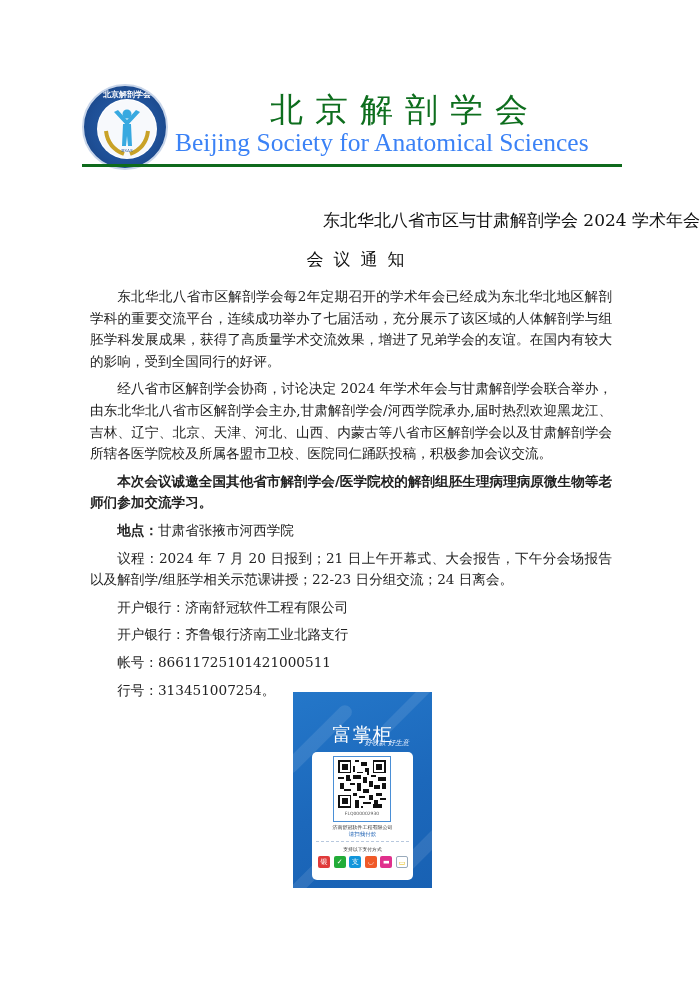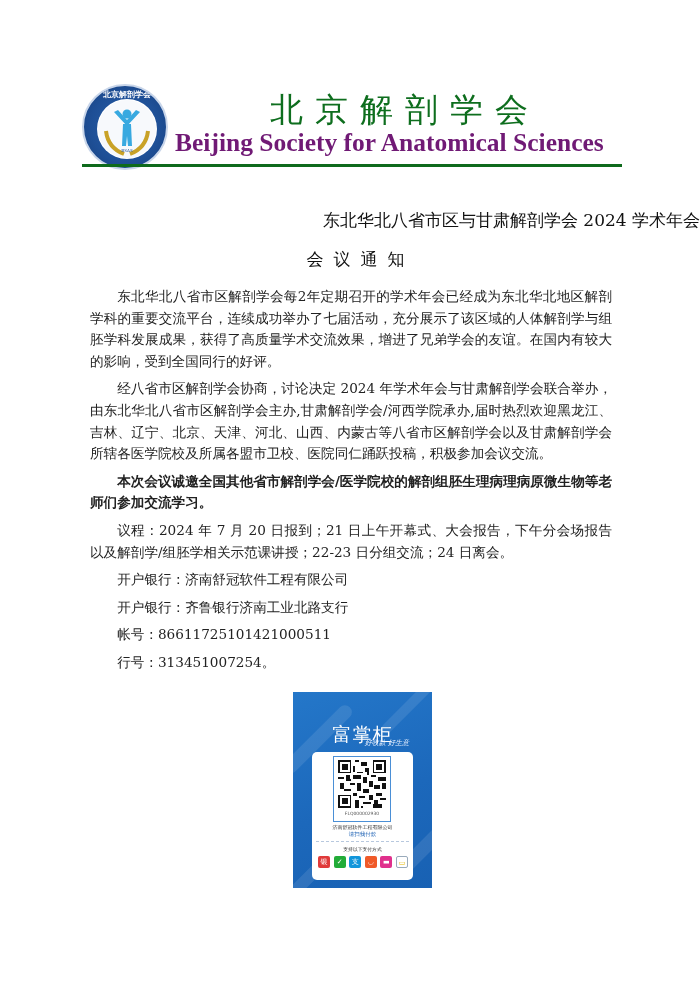--- a/index.html
+++ b/index.html
@@ -7,21 +7,21 @@
   body { position: relative; font-family: "DejaVu Serif", "Liberation Serif", serif; color: #1a1a1a; }
 
   .header { position: absolute; left: 82px; top: 84px; width: 540px; height: 80px; }
   .logo { position: absolute; left: 0; top: 0; width: 86px; height: 86px; border-radius: 50%;
           background: radial-gradient(circle at 50% 50%, #2a5fa8 0%, #1e4f96 60%, #173f7c 100%);
           border: 2px solid #c9d6ea; overflow: hidden; }
   .logo svg { position: absolute; left: 0; top: 0; }
   .title-cn { position: absolute; left: 188px; top: 4px; font-family: "DejaVu Sans", sans-serif;
               font-size: 33px; letter-spacing: 12px; color: #0e6e1e; font-weight: normal; }
   .title-en { position: absolute; left: 93px; top: 44px; font-family: "Liberation Serif", serif;
-              font-weight: bold; font-size: 25.5px; color: #701a75; white-space: nowrap; }
+              font-weight: normal; font-size: 25.5px; color: #3b82f6; white-space: nowrap; }
   .rule { position: absolute; left: 82px; top: 164px; width: 540px; height: 3px; background: #0e6a1c; }
 
   .doc-title { position: absolute; left: 0; width: 700px; text-align: right; top: 209px;
                font-size: 17px; color: #111; }
   .doc-subtitle { position: absolute; left: 0; width: 700px; text-align: center; top: 248px;
                   font-size: 17px; letter-spacing: 10px; color: #111; padding-left: 21px; }
 
   .body-text { position: absolute; left: 84px; top: 280px; width: 534px; font-size: 13.6px;
                line-height: 21.6px; text-align: justify; color: #222; }
   .body-text p { margin: 6px; }
@@ -70,20 +70,21 @@
 </div>
 <div class="rule"></div>
 
 <div class="doc-title">东北华北八省市区与甘肃解剖学会 2024 学术年会</div>
 <div class="doc-subtitle">会议通知</div>
 
 <div class="body-text">
   <p class="indent">东北华北八省市区解剖学会每2年定期召开的学术年会已经成为东北华北地区解剖学科的重要交流平台，连续成功举办了七届活动，充分展示了该区域的人体解剖学与组胚学科发展成果，获得了高质量学术交流效果，增进了兄弟学会的友谊。在国内有较大的影响，受到全国同行的好评。</p>
   <p class="indent">经八省市区解剖学会协商，讨论决定 2024 年学术年会与甘肃解剖学会联合举办，由东北华北八省市区解剖学会主办,甘肃解剖学会/河西学院承办,届时热烈欢迎黑龙江、吉林、辽宁、北京、天津、河北、山西、内蒙古等八省市区解剖学会以及甘肃解剖学会所辖各医学院校及所属各盟市卫校、医院同仁踊跃投稿，积极参加会议交流。</p>
   <p class="indent bold">本次会议诚邀全国其他省市解剖学会/医学院校的解剖组胚生理病理病原微生物等老师们参加交流学习。</p>
+  <p class="indent"><span class="label-bold">地点：</span><span>甘肃省张掖市河西学院</span></p>
   <p class="indent"><span>议程：</span><span>2024 年 7 月 20 日报到；21 日上午开幕式、大会报告，下午分会场报告以及解剖学/组胚学相关示范课讲授；22-23 日分组交流；24 日离会。</span></p>
   <p class="indent"><span>开户银行：</span><span>济南舒冠软件工程有限公司</span></p>
   <p class="indent"><span>开户银行：</span><span>齐鲁银行济南工业北路支行</span></p>
   <p class="indent"><span>帐号：</span><span>86611725101421000511</span></p>
   <p class="indent"><span>行号：</span><span>313451007254。</span></p>
 </div>
 
 <div class="qr-card">
   <div class="streak" style="left:-20px;top:40px;width:90px;height:14px;"></div>
   <div class="streak" style="left:80px;top:10px;width:70px;height:10px;"></div>

